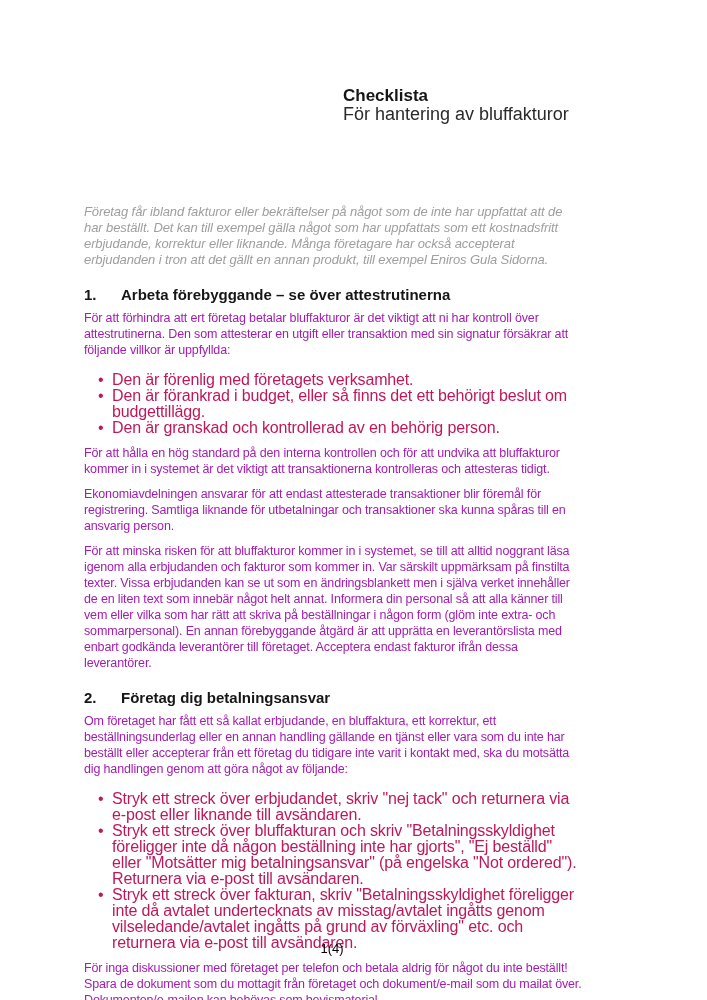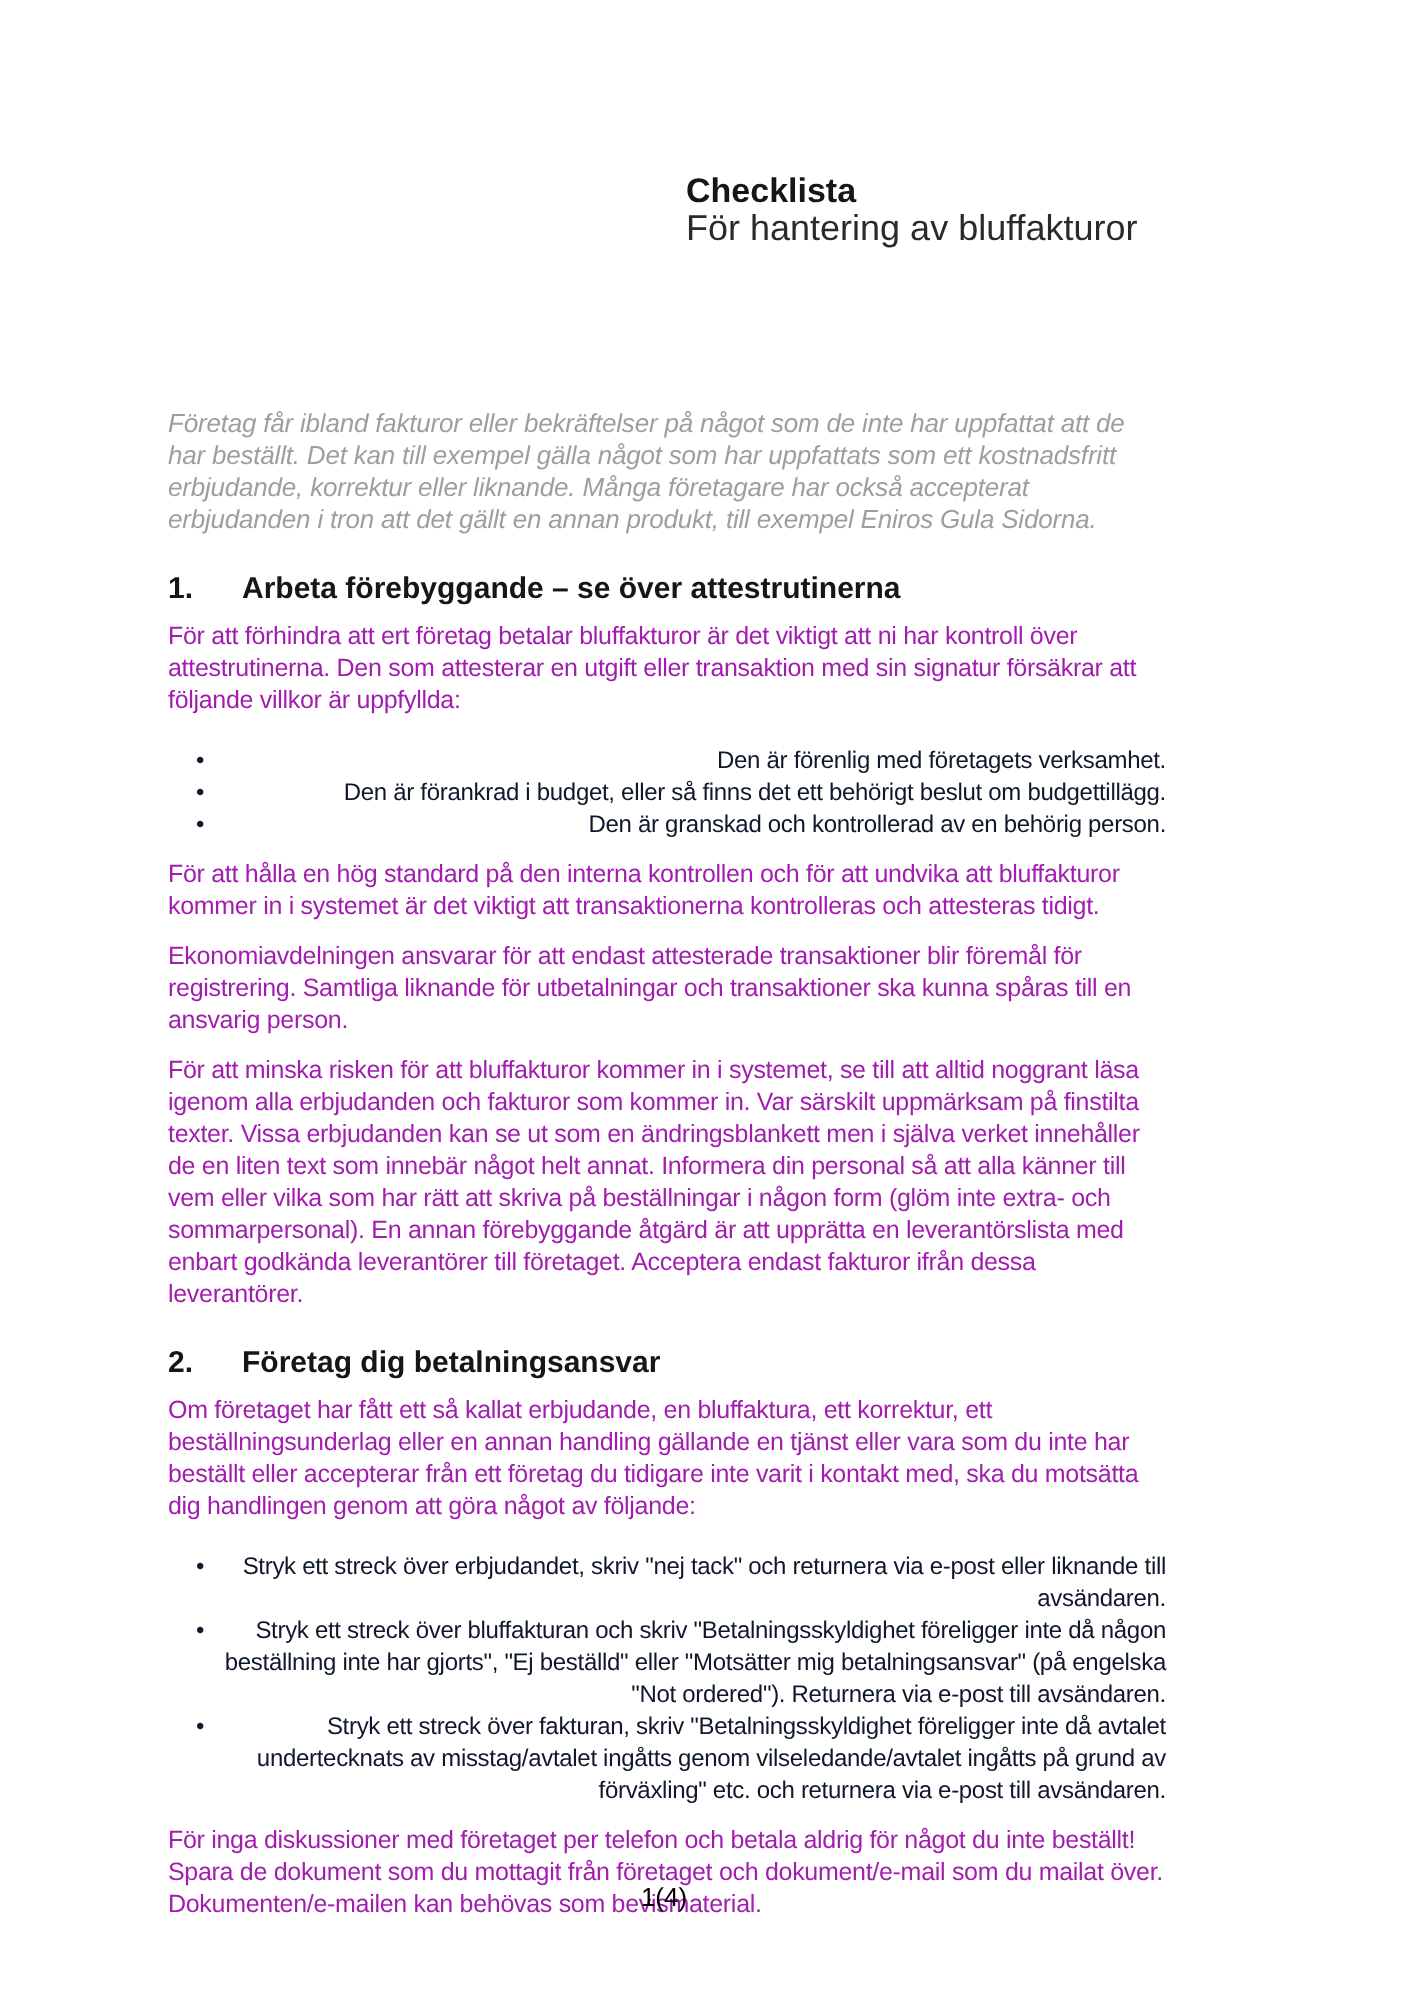--- a/index.html
+++ b/index.html
@@ -65,25 +65,24 @@
     color: #a21caf;
   }
   .bullets {
     list-style: none;
     margin: 14px 0 9px 0;
     padding: 0;
   }
   .bullets li {
     position: relative;
     padding-left: 28px;
-    font-size: 12px;
+    font-size: 16px;
     line-height: 16px;
     letter-spacing: -0.15px;
-    color: #0f172a;
-    text-align: right;
+    color: #be185d;
   }
   .bullets li::before {
     content: "\2022";
     position: absolute;
     left: 14px;
     top: 0;
   }
   .page-footer {
     position: absolute;
     left: 1px;

